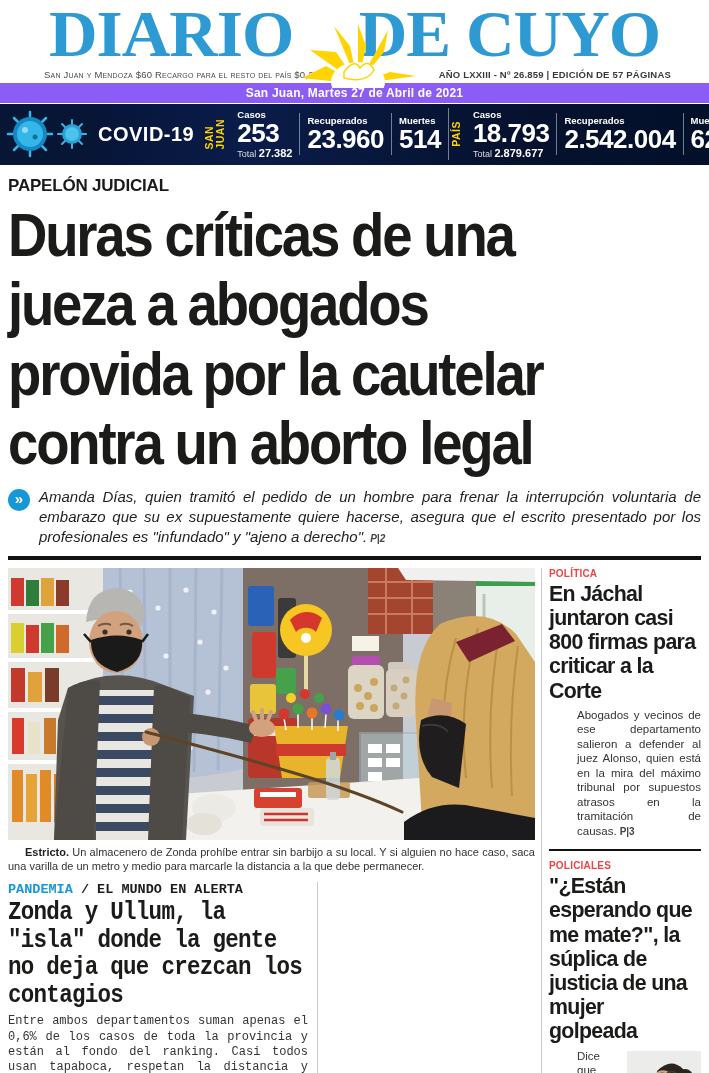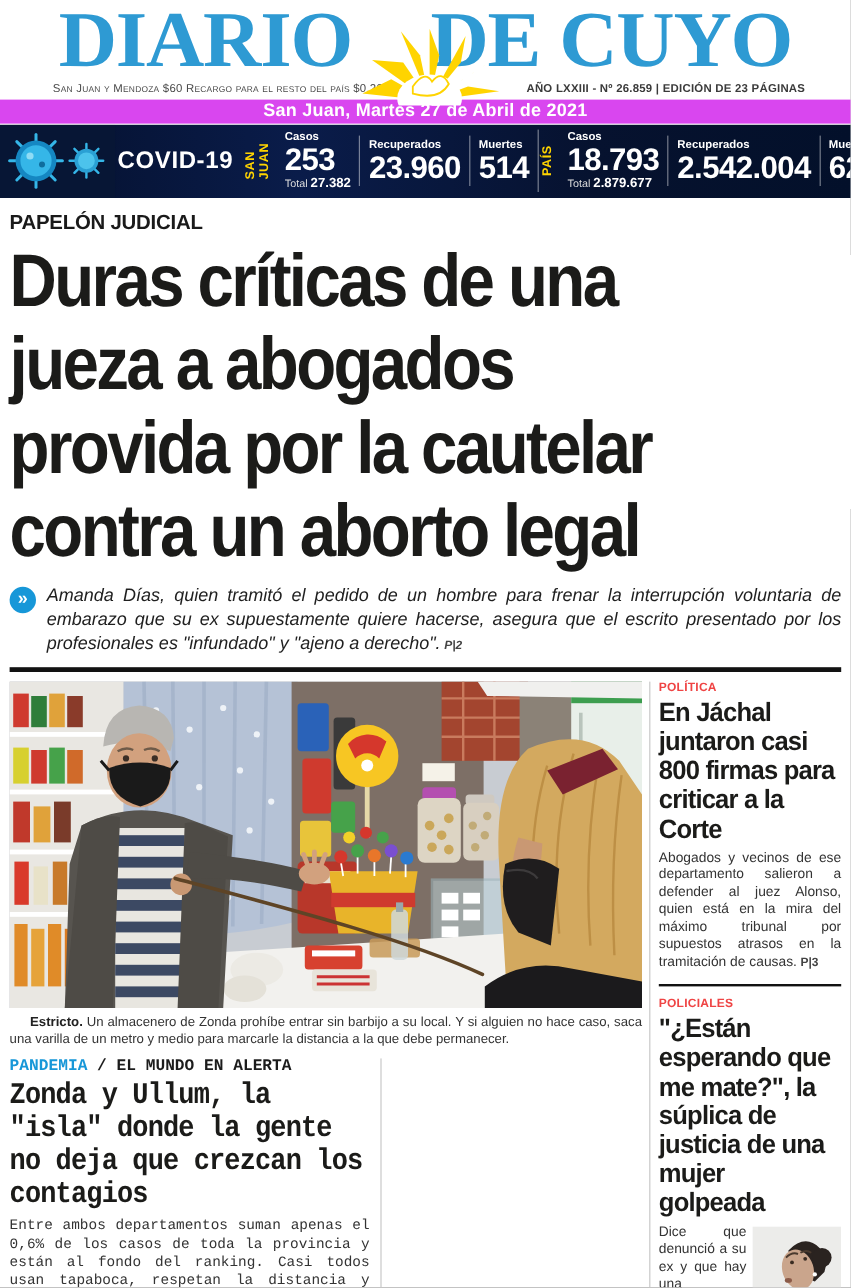--- a/index.html
+++ b/index.html
@@ -12,21 +12,21 @@
   
   .masthead { position:relative; padding-top:2px; }
   .masthead-title { display:flex; justify-content:center; align-items:flex-start; gap:64px;
     font-family:"Liberation Serif", serif; font-weight:bold; font-size:66px; line-height:0.98;
     color:#2E9AD3; letter-spacing:-1px; transform:scaleX(1.02); transform-origin:center; }
   .sun { position:absolute; left:296px; top:24px; width:124px; height:64px; z-index:3; }
   .masthead-subline { display:flex; justify-content:space-between; padding:2px 38px 3px 44px;
     font-size:9.5px; color:#4a4a4a; font-variant:small-caps; letter-spacing:.2px; }
   .masthead-subline .right { font-weight:bold; color:#3a3a3a; }
   
-  .date-bar { height:20px; background:#d946ef; color:#fff; font-weight:bold; font-size:15px;
+  .date-bar { height:20px; background:#8b5cf6; color:#fff; font-weight:bold; font-size:12px;
     display:flex; align-items:center; justify-content:center; letter-spacing:.2px; }
   
   .covid-bar { height:61px; margin-top:1px; background:linear-gradient(90deg,#04102c 0%,#0a1c4a 35%,#06122f 70%,#03102a 100%);
     display:flex; align-items:center; color:#fff; overflow:hidden; }
   .virus-art { width:96px; height:61px; flex:0 0 auto; }
   .covid-word { font-size:20px; font-weight:800; letter-spacing:.5px; margin:0 8px 0 2px; flex:0 0 auto;}
   .region { display:flex; flex:0 0 auto; margin:0 4px 0 2px; }
   .vtext { writing-mode:vertical-rl; transform:rotate(180deg); color:#FFD400; font-weight:800;
     font-size:10.5px; letter-spacing:.5px; line-height:1.05; }
   .stat { padding:0 7px; flex:0 0 auto; }
@@ -69,21 +69,21 @@
     line-height:1.12; transform:scaleX(.92); transform-origin:left top; width:108%; }
   .brief-pref { font-size:10px; font-weight:800; color:#555; margin-left:4px; letter-spacing:0; }
   .dot-rule { border-top:1.5px dotted #9a9a9a; margin:10px 0 10px; }
   .mid-rule { border-top:3px solid #121212; margin-top:10px; }
   
   .guia { margin-top:7px; }
   
   .side-label { font-size:10px; font-weight:800; color:#ef4444; letter-spacing:.2px; }
   .side-headline { margin-top:3px; font-size:22px; font-weight:800; color:#1b1b19;
     letter-spacing:-.7px; line-height:1.1; transform:scaleX(.97); transform-origin:left top; }
-  .side-body { margin-top:5px; font-size:11.5px; line-height:1.26; color:#333; text-align:justify; }
+  .side-body { margin-top:5px; font-size:11.5px; line-height:1.26; color:#333; text-align:justify;margin-left:28px; }
   .side-rule { border-top:2.5px solid #121212; margin:11px 0 9px; }
   .side-photo { float:right; width:74px; height:148px; margin:2px 0 2px 5px; }
 </style>
 </head>
 <body>
 
 <div class="page">
 
   <header class="masthead">
     <div class="masthead-title">
@@ -100,21 +100,21 @@
           <polygon points="62,60 92,6 88,28"></polygon>
           <polygon points="62,60 118,24 96,38"></polygon>
           <polygon points="62,60 120,52 94,48"></polygon>
         </g>
         <ellipse cx="62" cy="58" rx="27" ry="20" fill="#fff"></ellipse>
         <path d="M48,48 q10,-14 16,-4 q8,-10 14,2 q-8,14 -30,8 Z" fill="#fff" stroke="#FFD400" stroke-width="1.5"></path>
       </svg>
     </span>
     <div class="masthead-subline">
       <span class="left">San Juan y Mendoza $60 Recargo para el resto del país $0,20</span>
-      <span class="right">AÑO LXXIII - Nº 26.859 | EDICIÓN DE 23 PÁGINAS</span>
+      <span class="right">AÑO LXXIII - Nº 26.859 | EDICIÓN DE 57 PÁGINAS</span>
     </div>
   </header>
 
   <div class="date-bar">San Juan, Martes 27 de Abril de 2021</div>
 
   <div class="covid-bar">
     <span class="virus-art">
       <svg width="96" height="61" viewBox="0 0 96 61">
         <rect width="96" height="61" fill="#071635"></rect>
         <g stroke="#35b6e8" stroke-width="2.5" stroke-linecap="round">

